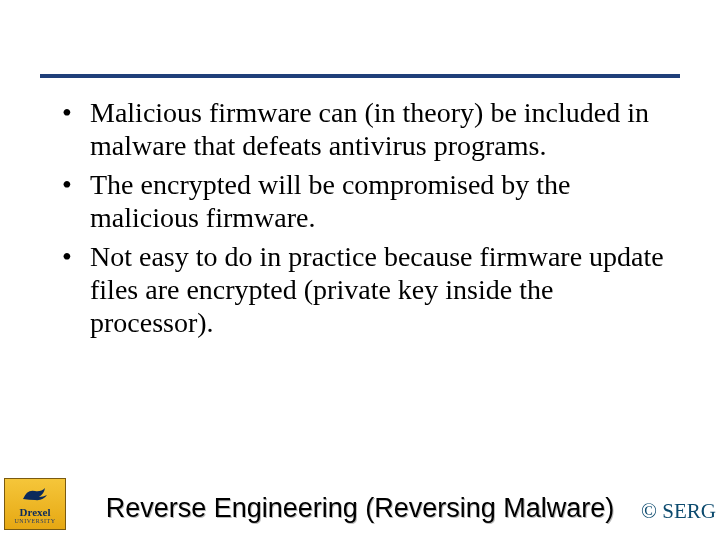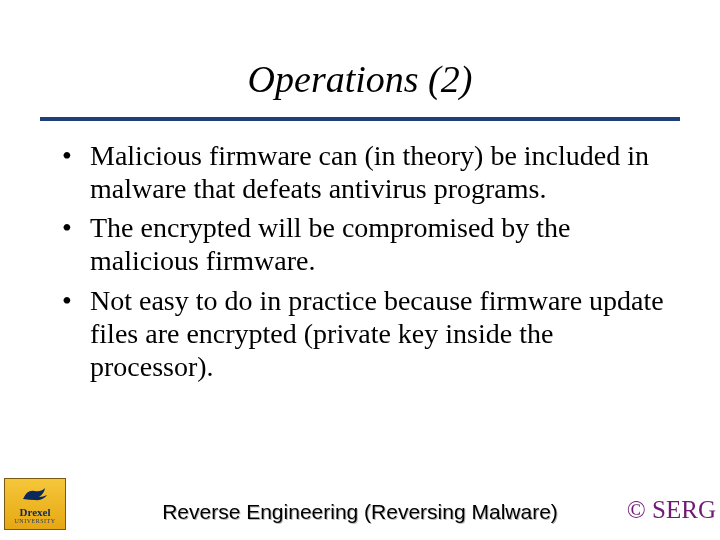--- a/index.html
+++ b/index.html
@@ -75,40 +75,39 @@
     font-size: 6px;
     letter-spacing: 0.5px;
     color: #263a63;
   }
   .footer-title {
     position: absolute;
     left: 0;
     right: 0;
     bottom: 10px;
     text-align: center;
-    font-size: 21px;
+    font-size: 27px;
     color: #000;
     font-family: Arial, Helvetica, sans-serif;
     text-shadow: 1px 1px 0 #bbb;
   }
   .copyright {
     position: absolute;
     right: 4px;
     bottom: 10px;
-    font-size: 25px;
-    color: #701a75;
+    font-size: 21px;
+    color: #0c4a6e;
     font-family: "Times New Roman", serif;
   }
 </style>
 </head>
 <body>
 
 <div class="title">
   <br>
-  <span>Operations (2)</span>
 </div>
 
 <div class="rule"></div>
 
 <div class="content">
   <div class="bullet">
     <div class="dot">•</div>
     <div class="text">Malicious firmware can (in theory) be included in malware that defeats antivirus programs.</div>
   </div>
   <div class="bullet">

